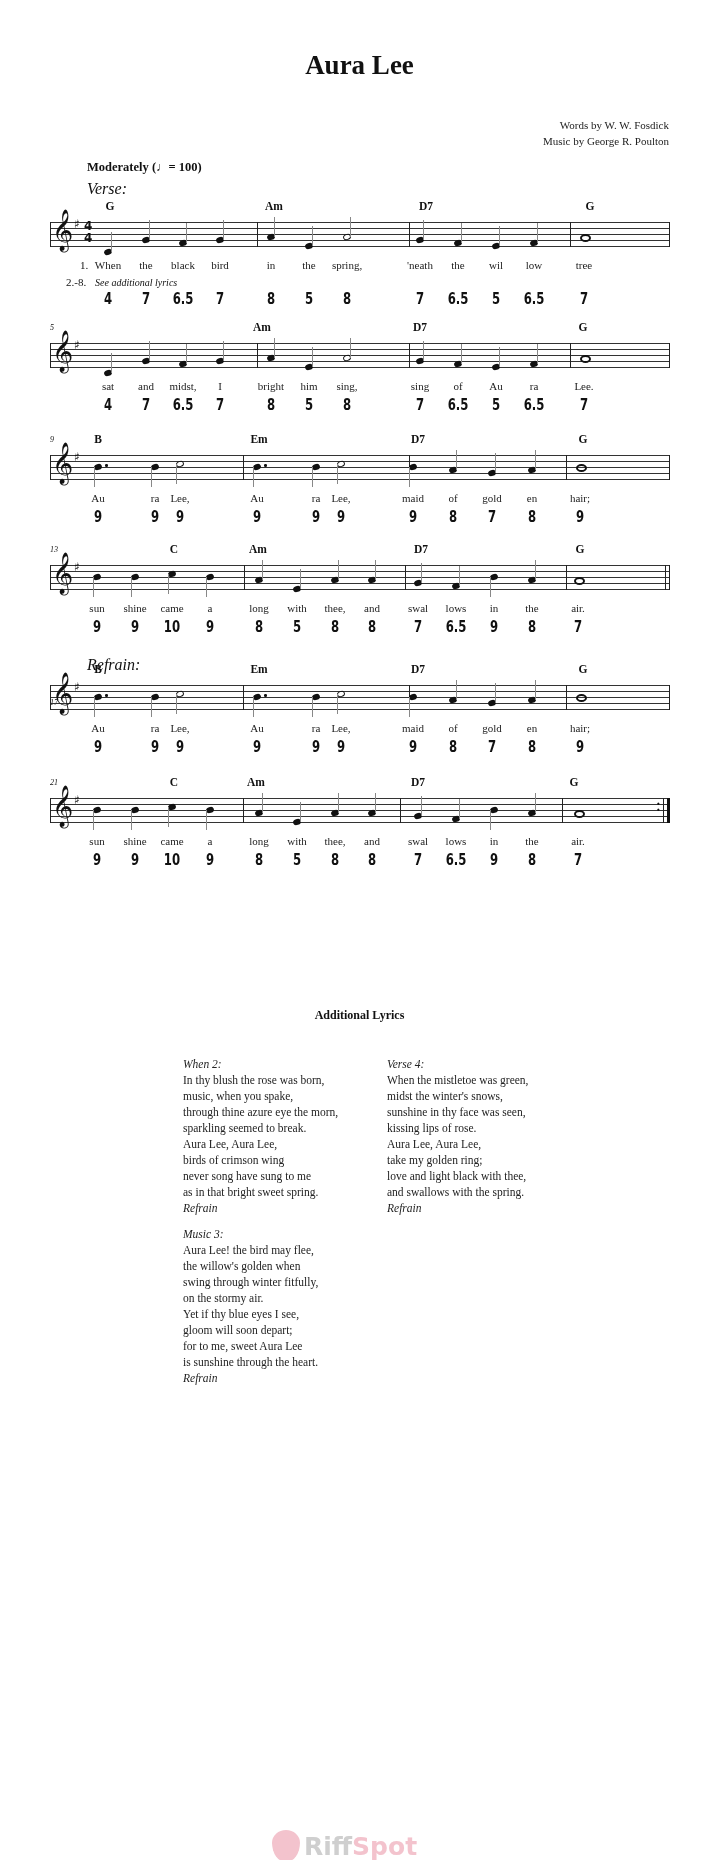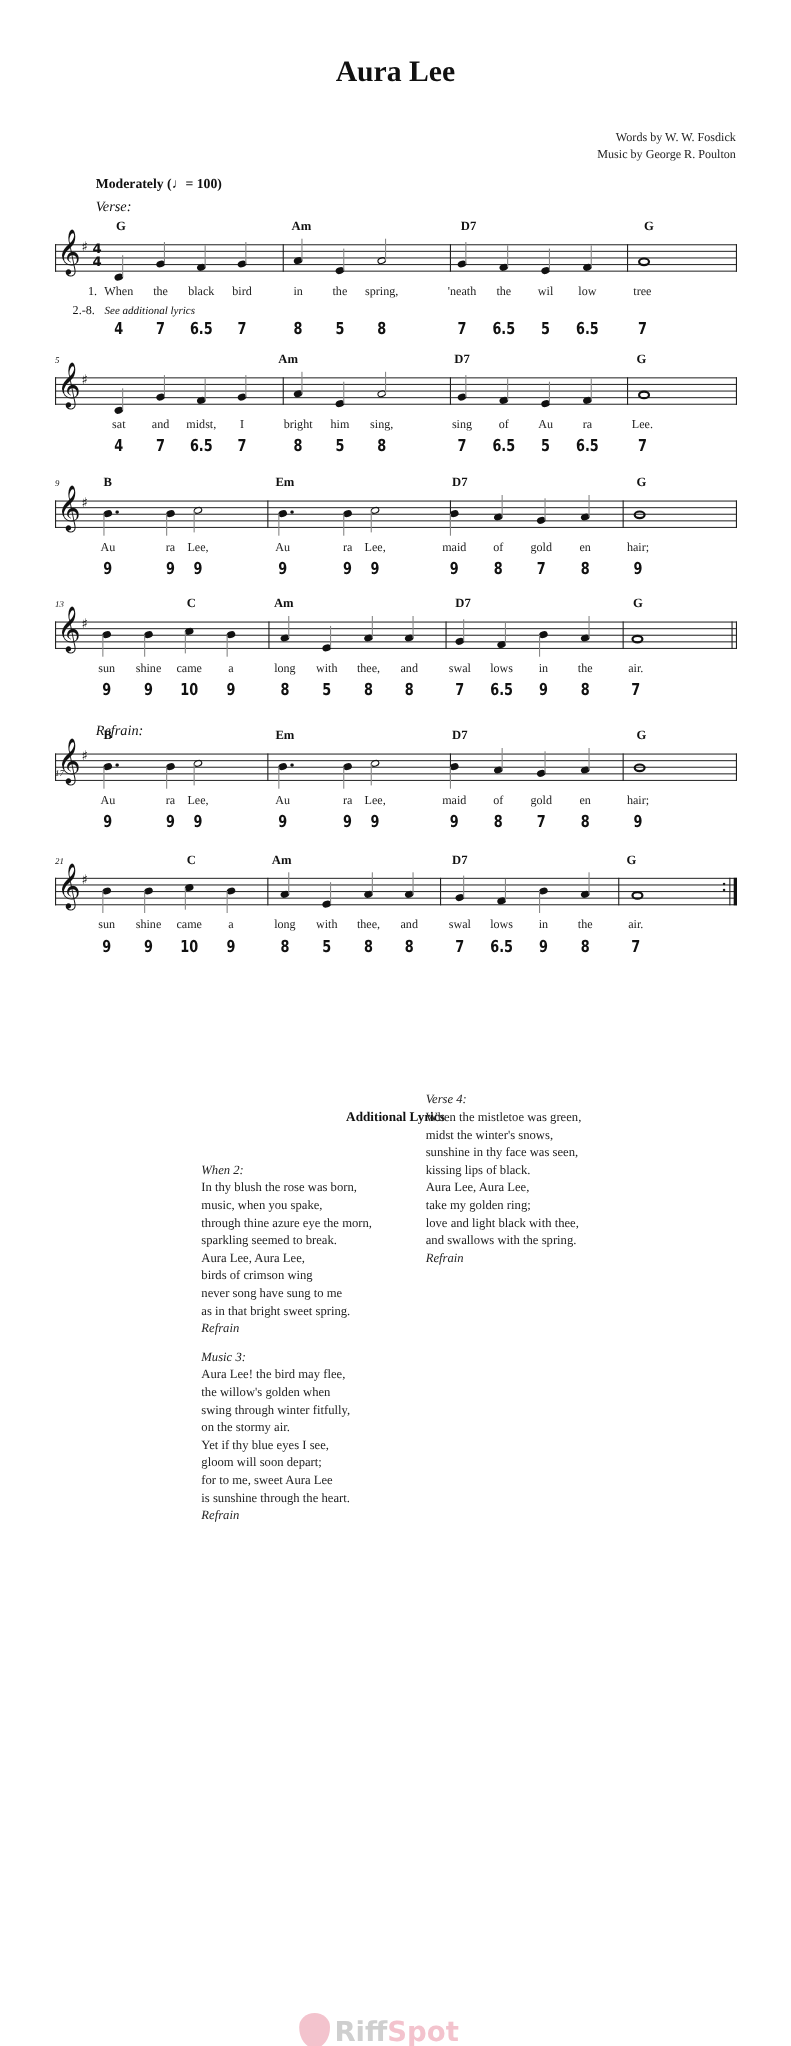--- a/index.html
+++ b/index.html
@@ -3,21 +3,21 @@
 <meta charset="utf-8">
 <style>
   html, body { margin:0; padding:0; background:#ffffff; }
   body { width:719px; height:1860px; position:relative; overflow:hidden;
          font-family:"Liberation Serif", "DejaVu Serif", serif; color:#111; }
   .title { position:absolute; left:0; width:719px; top:50px; text-align:center;
            font-size:27px; font-weight:bold; letter-spacing:0; }
   .credits { position:absolute; right:50px; top:117px; text-align:right; font-size:11px; line-height:16px; color:#222; }
   .tempo { position:absolute; left:87px; top:160px; font-size:12.5px; font-weight:bold; }
   .tempo .note { font-weight:normal; }
-  .section-label { position:absolute; left:87px; font-size:13px; font-style:italic; }
+  .section-label { position:absolute; left:87px; font-size:16px; font-style:italic; }
   .system { position:absolute; left:0; width:719px; height:110px; }
   .mnum { position:absolute; left:50px; font-size:8px; font-style:italic; }
   .staff { position:absolute; left:50px; width:620px; height:24px; }
   .staff .line { position:absolute; left:0; right:0; height:1px; background:#333; }
   .barline { position:absolute; width:1.4px; background:#222; top:0; height:25px; }
   .chord { position:absolute; font-size:11.5px; font-weight:bold; transform:translateX(-50%); }
   .clef { position:absolute; font-size:36px; line-height:1; top:-10px; left:2px; font-family:"DejaVu Sans", sans-serif; }
   .sharp { position:absolute; font-size:12px; top:-5px; left:24px; font-family:"DejaVu Sans", sans-serif; }
   .timesig { position:absolute; left:34px; top:-2px; font-size:12px; font-weight:bold; line-height:12px; font-family:"DejaVu Sans", sans-serif; }
   .notehead { position:absolute; width:8px; height:6px; border-radius:50%; background:#111; transform:rotate(-20deg); }
@@ -497,27 +497,27 @@
     <div>the willow's golden when</div>
     <div>swing through winter fitfully,</div>
     <div>on the stormy air.</div>
     <div>Yet if thy blue eyes I see,</div>
     <div>gloom will soon depart;</div>
     <div>for to me, sweet Aura Lee</div>
     <div>is sunshine through the heart.</div>
     <div class="refrain">Refrain</div>
   </div>
 </div>
-<div class="lyrics-col" style="left:387px; top:992px">
+<div class="lyrics-col" style="left:387px; top:1056px">
   <div class="block">
     <div class="vlabel">Verse 4:</div>
     <div>When the mistletoe was green,</div>
     <div>midst the winter's snows,</div>
     <div>sunshine in thy face was seen,</div>
-    <div>kissing lips of black.</div>
+    <div>kissing lips of rose.</div>
     <div>Aura Lee, Aura Lee,</div>
     <div>take my golden ring;</div>
     <div>love and light black with thee,</div>
     <div>and swallows with the spring.</div>
     <div class="refrain">Refrain</div>
   </div>
 </div>
 
 <div class="logo">
   <div class="pick"></div>

